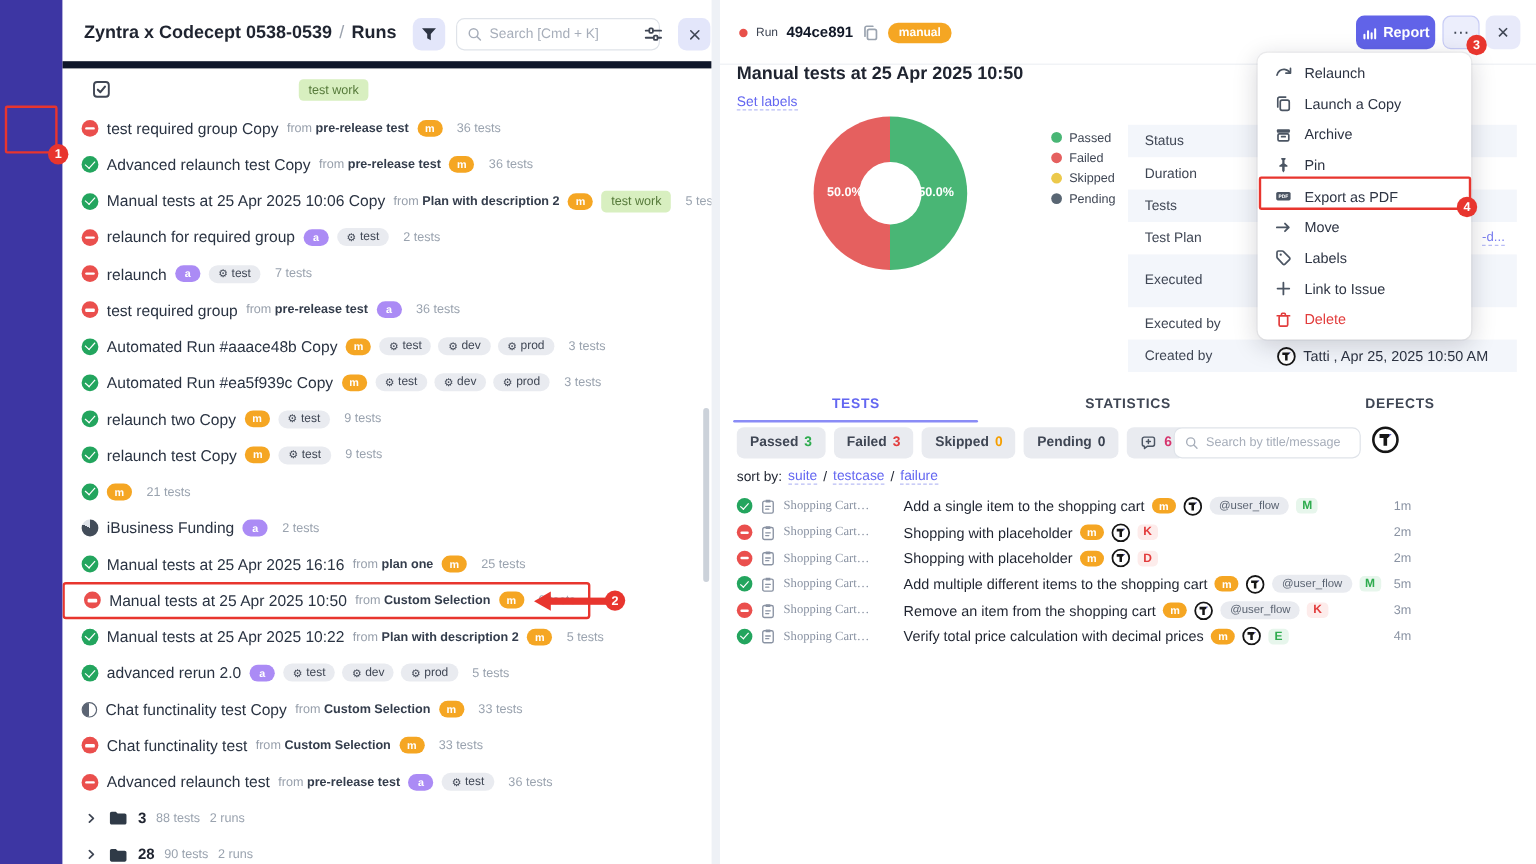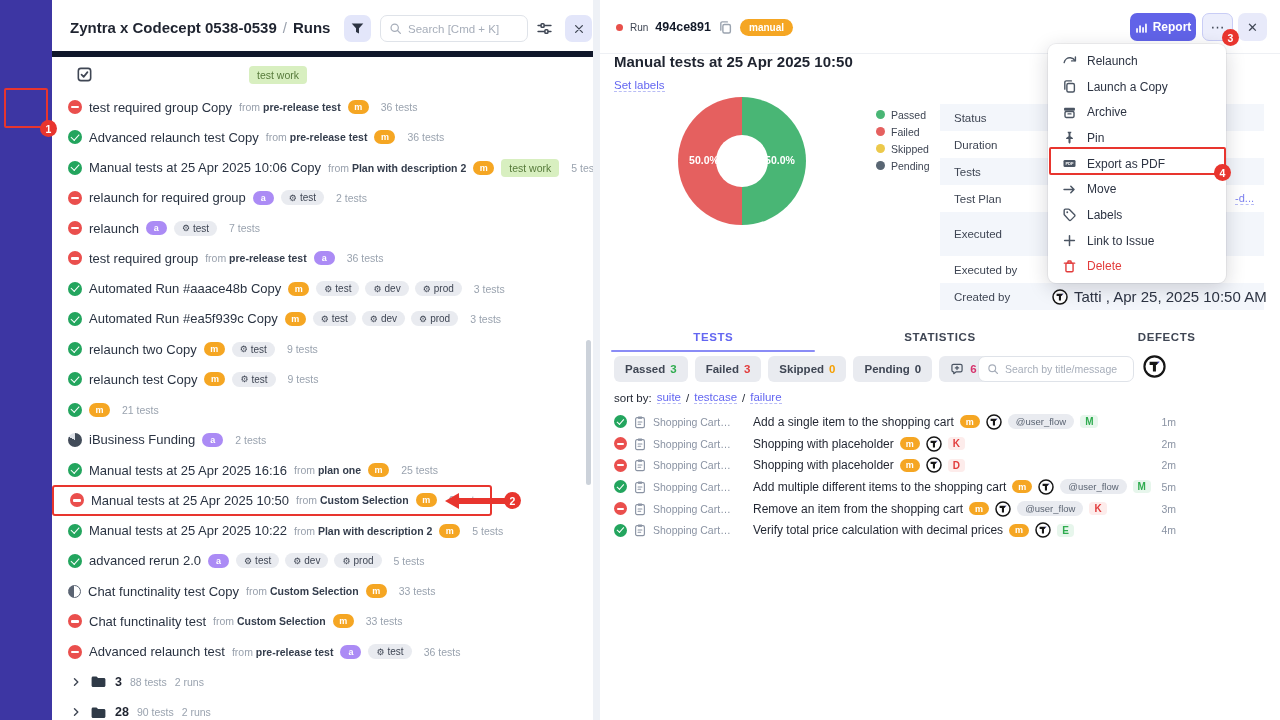--- a/index.html
+++ b/index.html
@@ -27,21 +27,21 @@
   .sb-bottom .sb-ico:nth-of-type(3){top:671px;left:12px;width:28px;height:28px}
   .sb-ico.active{color:#fff}
 
   
   .left-panel{position:absolute;left:52px;top:0;width:541px;height:720px;background:#fff}
   .lp-header{position:absolute;left:0;top:0;right:0;height:57px;border-bottom:6px solid #0f172a}
   .lp-title{position:absolute;left:18px;top:19px;font-size:15px;font-weight:700;color:#1f2430;white-space:nowrap}
   .lp-title .sep{color:#9aa1ad;font-weight:400;margin:0 6px}
   .icon-btn{position:absolute;border-radius:7px;display:flex;align-items:center;justify-content:center;cursor:pointer}
   .filter-btn{left:292px;top:15px;width:27px;height:27px;background:#e3e6fa;color:#2d3443;padding:6px}
-  .lp-search{position:absolute;left:328px;top:15px;width:148px;height:27px;border:1px solid #dfe3e9;border-radius:7px;display:flex;align-items:center;padding:0 8px;gap:6px;background:#fff}
+  .lp-search{position:absolute;left:328px;top:15px;width:170px;height:27px;border:1px solid #dfe3e9;border-radius:7px;display:flex;align-items:center;padding:0 8px;gap:6px;background:#fff}
   .lp-search .mag{width:13px;height:13px;color:#a7aeba;flex:none}
   .lp-search input{border:none;outline:none;width:100%;font-size:11.5px;color:#3f4654;font-family:"Liberation Sans",sans-serif}
   .lp-search input::placeholder{color:#a7aeba}
   .sliders-btn{left:484px;top:20px;width:17px;height:17px;color:#3f4654;cursor:pointer}
   .lp-close{left:513px;top:15px;width:27px;height:27px;background:#e3e6fa;color:#3f4654;font-size:14px}
 
   .filter-row{position:absolute;left:0;top:57px;right:0;height:35px;display:flex;align-items:center;gap:26px;padding-left:24px}
   .fr-check{width:17px;height:17px;color:#3f4654;cursor:pointer}
   .ftab{font-size:11.5px;color:#3f4654;cursor:pointer;white-space:nowrap}
   .gbadge{background:#d8efc0;color:#567a3a;font-size:10.5px;padding:3px 8px;border-radius:4px;white-space:nowrap}
@@ -104,21 +104,21 @@
 
   .legend{position:absolute;left:276px;top:108px;display:flex;flex-direction:column;gap:4px}
   .lg-item{display:flex;align-items:center;gap:6px;font-size:10.5px;color:#3f4654;height:13px}
   .lg-dot{width:9px;height:9px;border-radius:50%;flex:none}
 
   .info-table{position:absolute;left:340px;top:104px;width:324px}
   .info-row{position:relative;height:27px;display:flex;align-items:center;padding-left:14px}
   .info-row:nth-of-type(odd){background:#f3f6fb}
   .info-row.tall{height:44px}
   .info-label{font-size:11.5px;color:#3f4654}
-  .info-value{position:absolute;left:112px;display:flex;align-items:center;gap:6px;font-size:15px;color:#2d3443;white-space:nowrap}
+  .info-value{position:absolute;left:124px;display:flex;align-items:center;gap:6px;font-size:12px;color:#2d3443;white-space:nowrap}
   .mini-avatar{width:16px;height:16px;flex:none}
   .info-link{position:absolute;right:10px;font-size:11px;color:#7b7ff0;border-bottom:1px dashed #b9bdf5;cursor:pointer}
 
   .tabs{position:absolute;left:0;top:322px;right:0;height:30px;display:flex}
   .tab{flex:1;display:flex;align-items:center;justify-content:center;font-size:11.5px;font-weight:600;letter-spacing:.6px;color:#3f4654;position:relative;cursor:pointer}
   .tab.active{color:#6366f1}
   .tab.active::after{content:"";position:absolute;left:5%;right:5%;bottom:0;height:2.5px;border-radius:2px;background:#8a8cf6}
 
   .chips-row{position:absolute;left:14px;top:356px;display:flex;gap:7px}
   .chip{height:26px;background:#e9ebf0;border-radius:6px;display:flex;align-items:center;padding:0 11px;font-size:11.5px;font-weight:600;color:#3f4654;gap:5px;cursor:pointer}
@@ -132,21 +132,21 @@
   .tsearch input::placeholder{color:#a7aeba}
   .tavatar-big{position:absolute;left:543px;top:355px;width:23px;height:23px;cursor:pointer}
 
   .sort-row{position:absolute;left:14px;top:391px;font-size:11.5px;color:#1f2430;display:flex;gap:5px;align-items:center}
   .sort-link{color:#6366f1;border-bottom:1px dashed #b9bdf5;cursor:pointer}
   .sort-sep{color:#1f2430}
 
   .tests-list{position:absolute;left:0;top:411px;right:0}
   .trow{display:flex;align-items:center;height:21.7px;padding-left:14px;gap:6px;white-space:nowrap;cursor:pointer}
   .clip{width:14px;height:14px;color:#8a93a3;flex:none}
-  .suite{font-family:Liberation Sans, sans-serif;font-size:10.5px;color:#8a93a3;width:94px;overflow:hidden;flex:none}
+  .suite{font-family:Liberation Serif, serif;font-size:10.5px;color:#8a93a3;width:94px;overflow:hidden;flex:none}
   .ttitle{font-size:12px;font-weight:500;color:#1f2430}
   .trow .pill{height:13px;min-width:19px}
   .tag{background:#e9ebf0;border-radius:8px;font-size:9.5px;color:#5b6472;padding:2px 8px}
   .letter{font-size:10px;font-weight:700;padding:1px 5px;border-radius:4px}
   .letter.green{color:#2fac4f;background:#e7f6ec}
   .letter.red{color:#e23c3c;background:#fdeceb}
   .dur{margin-left:auto;margin-right:104px;font-size:10.5px;color:#8a93a3}
 
   
   .menu{position:absolute;left:1048px;top:44px;width:178px;background:#fff;border-radius:8px;box-shadow:0 5px 20px rgba(20,24,40,.18),0 0 0 1px rgba(20,24,40,.05);padding:4px 0;z-index:50}

